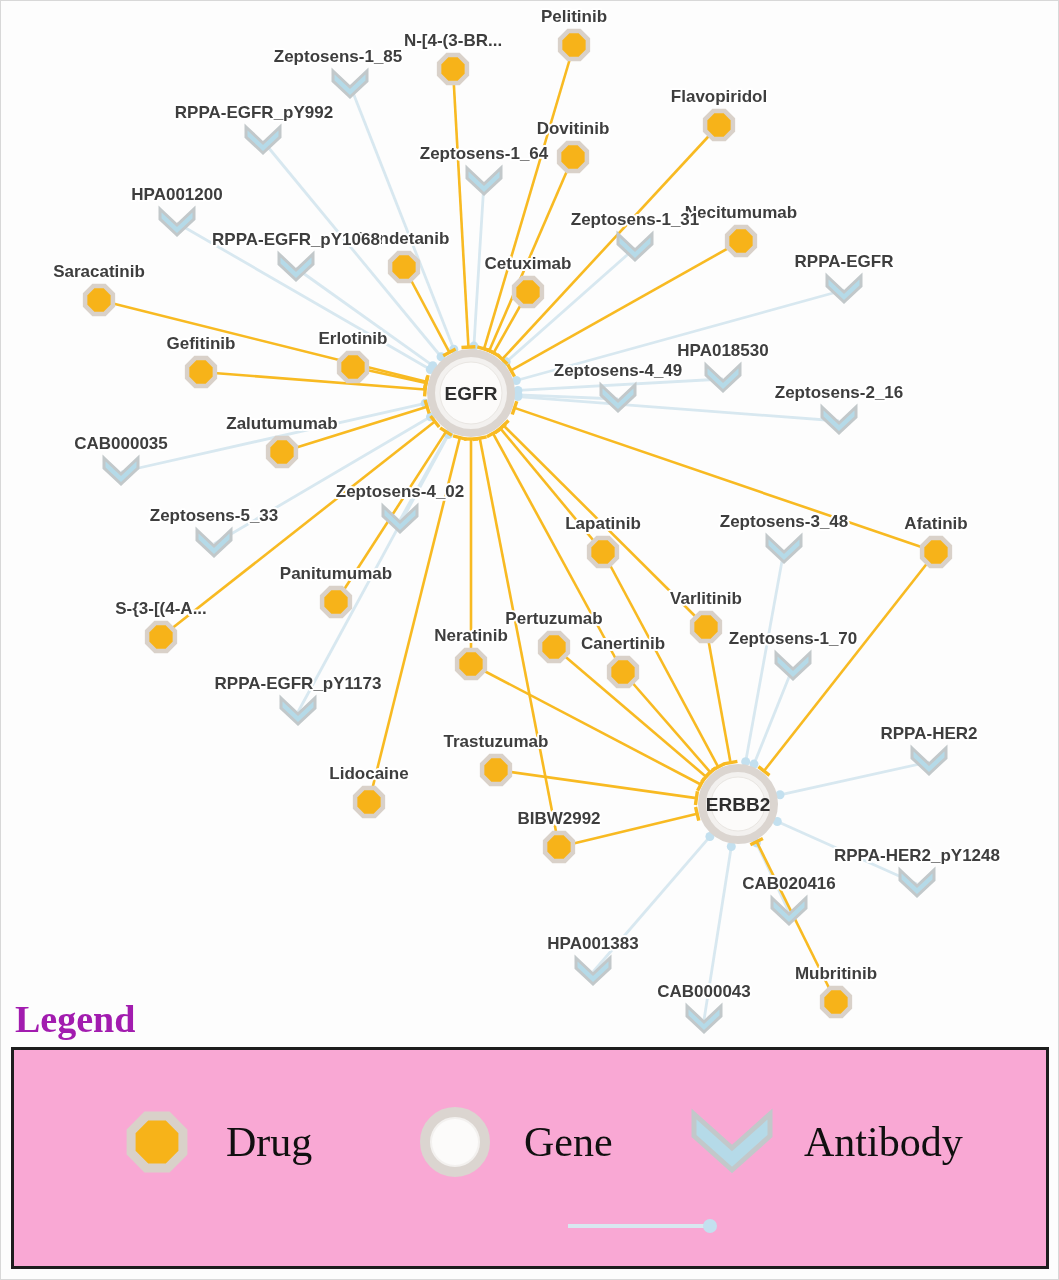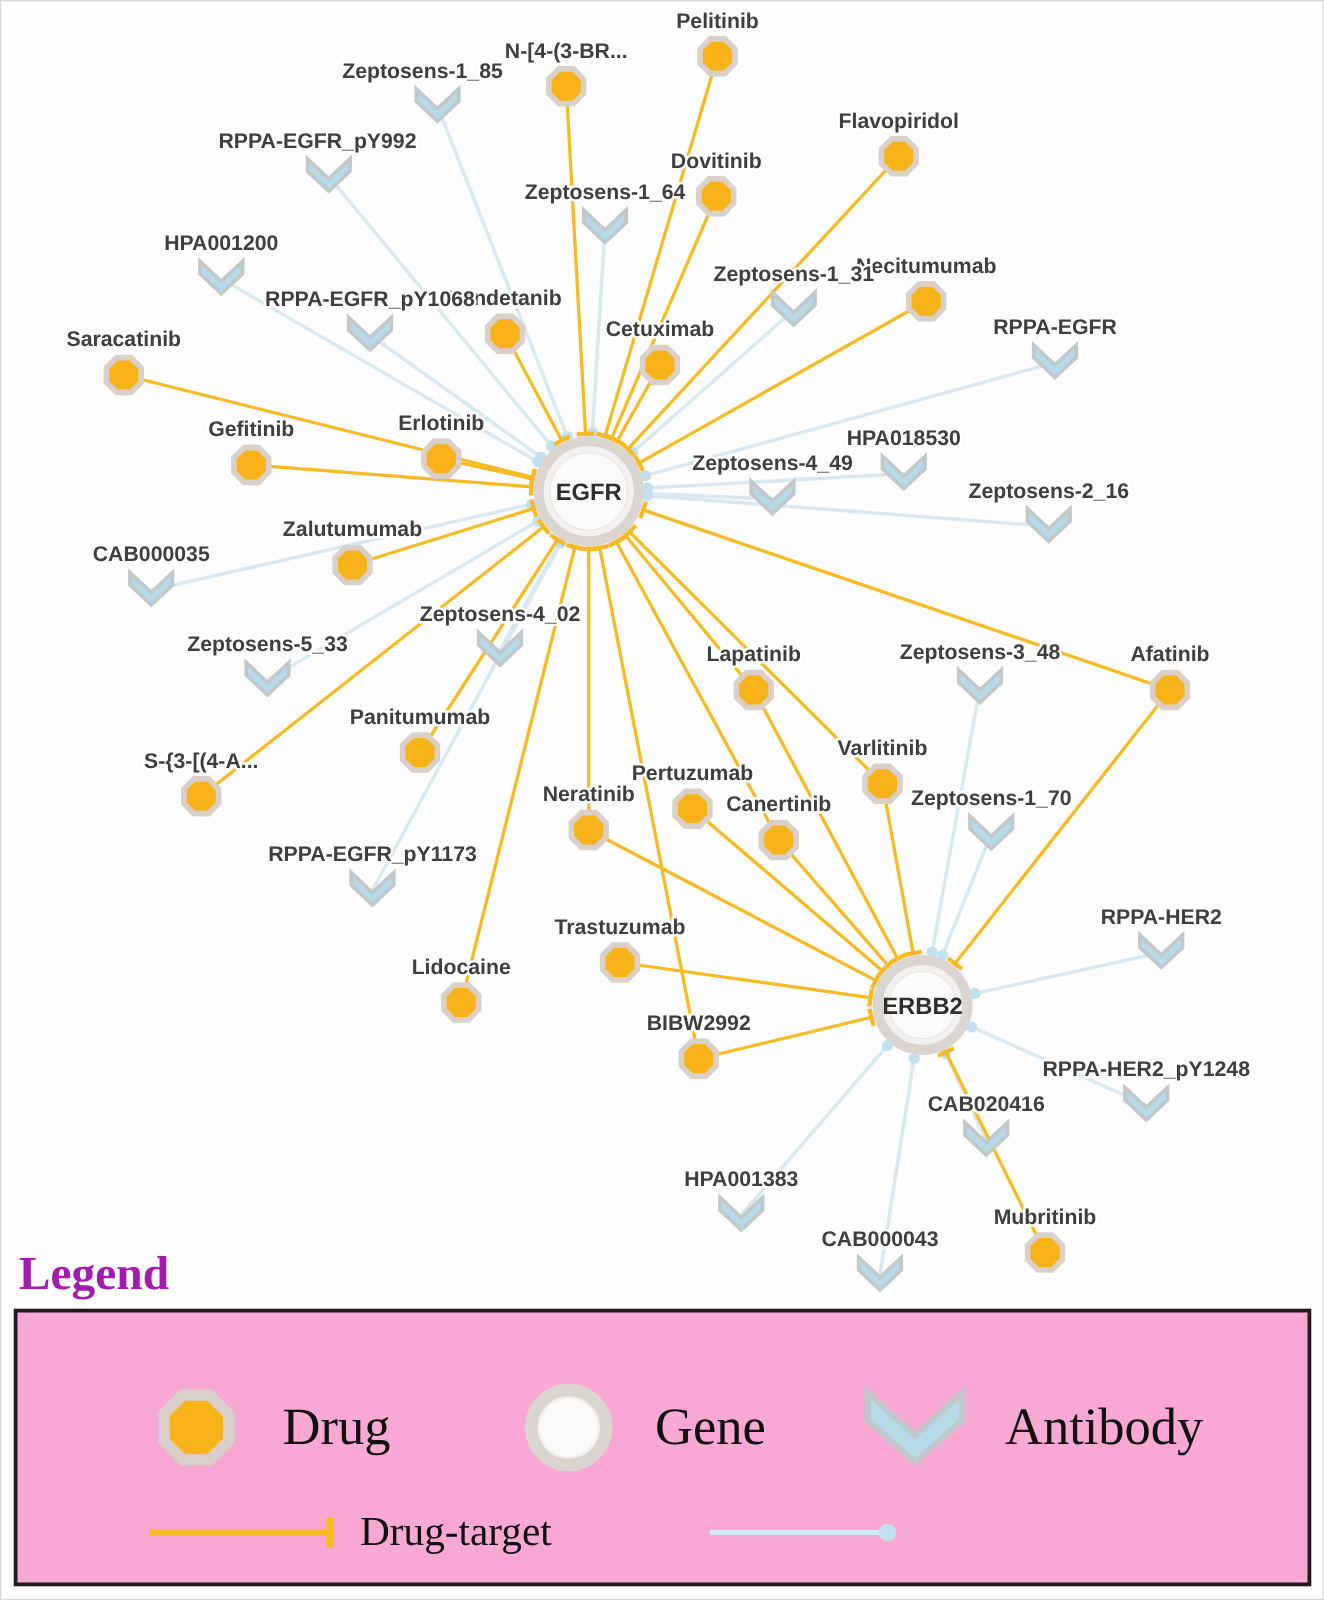--- a/index.html
+++ b/index.html
@@ -246,27 +246,20 @@
       <span class="legend-node-label">Gene</span>
     </div>
 
     <div class="legend-item li-antibody">
       <svg width="92" height="80" viewBox="-46 -40 92 80">
         <path d="M -38,-28 L 0,6 L 38,-28 L 38,-6 L 0,28 L -38,-6 Z" fill="#B5DAE8" stroke="#C2C8CA" stroke-width="5"></path>
       </svg>
       <span class="legend-node-label">Antibody</span>
     </div>
 
-    <div class="legend-item li-drug-target">
-      <svg width="162" height="32" viewBox="0 0 162 32">
-        <line x1="6" y1="16" x2="150" y2="16" stroke="#F8BA22" stroke-width="5"></line>
-        <line x1="150" y1="4" x2="150" y2="28" stroke="#F8BA22" stroke-width="6"></line>
-      </svg>
-      <span class="legend-edge-label">Drug-target</span>
-    </div>
 
     <div class="legend-item li-antibody-target">
       <svg width="160" height="32" viewBox="0 0 160 32">
         <line x1="6" y1="16" x2="142" y2="16" stroke="#D8E8F0" stroke-width="4"></line>
         <circle cx="148" cy="16" r="7" fill="#C3E0EF"></circle>
       </svg>
     </div>
 
   </div>
 </div>

